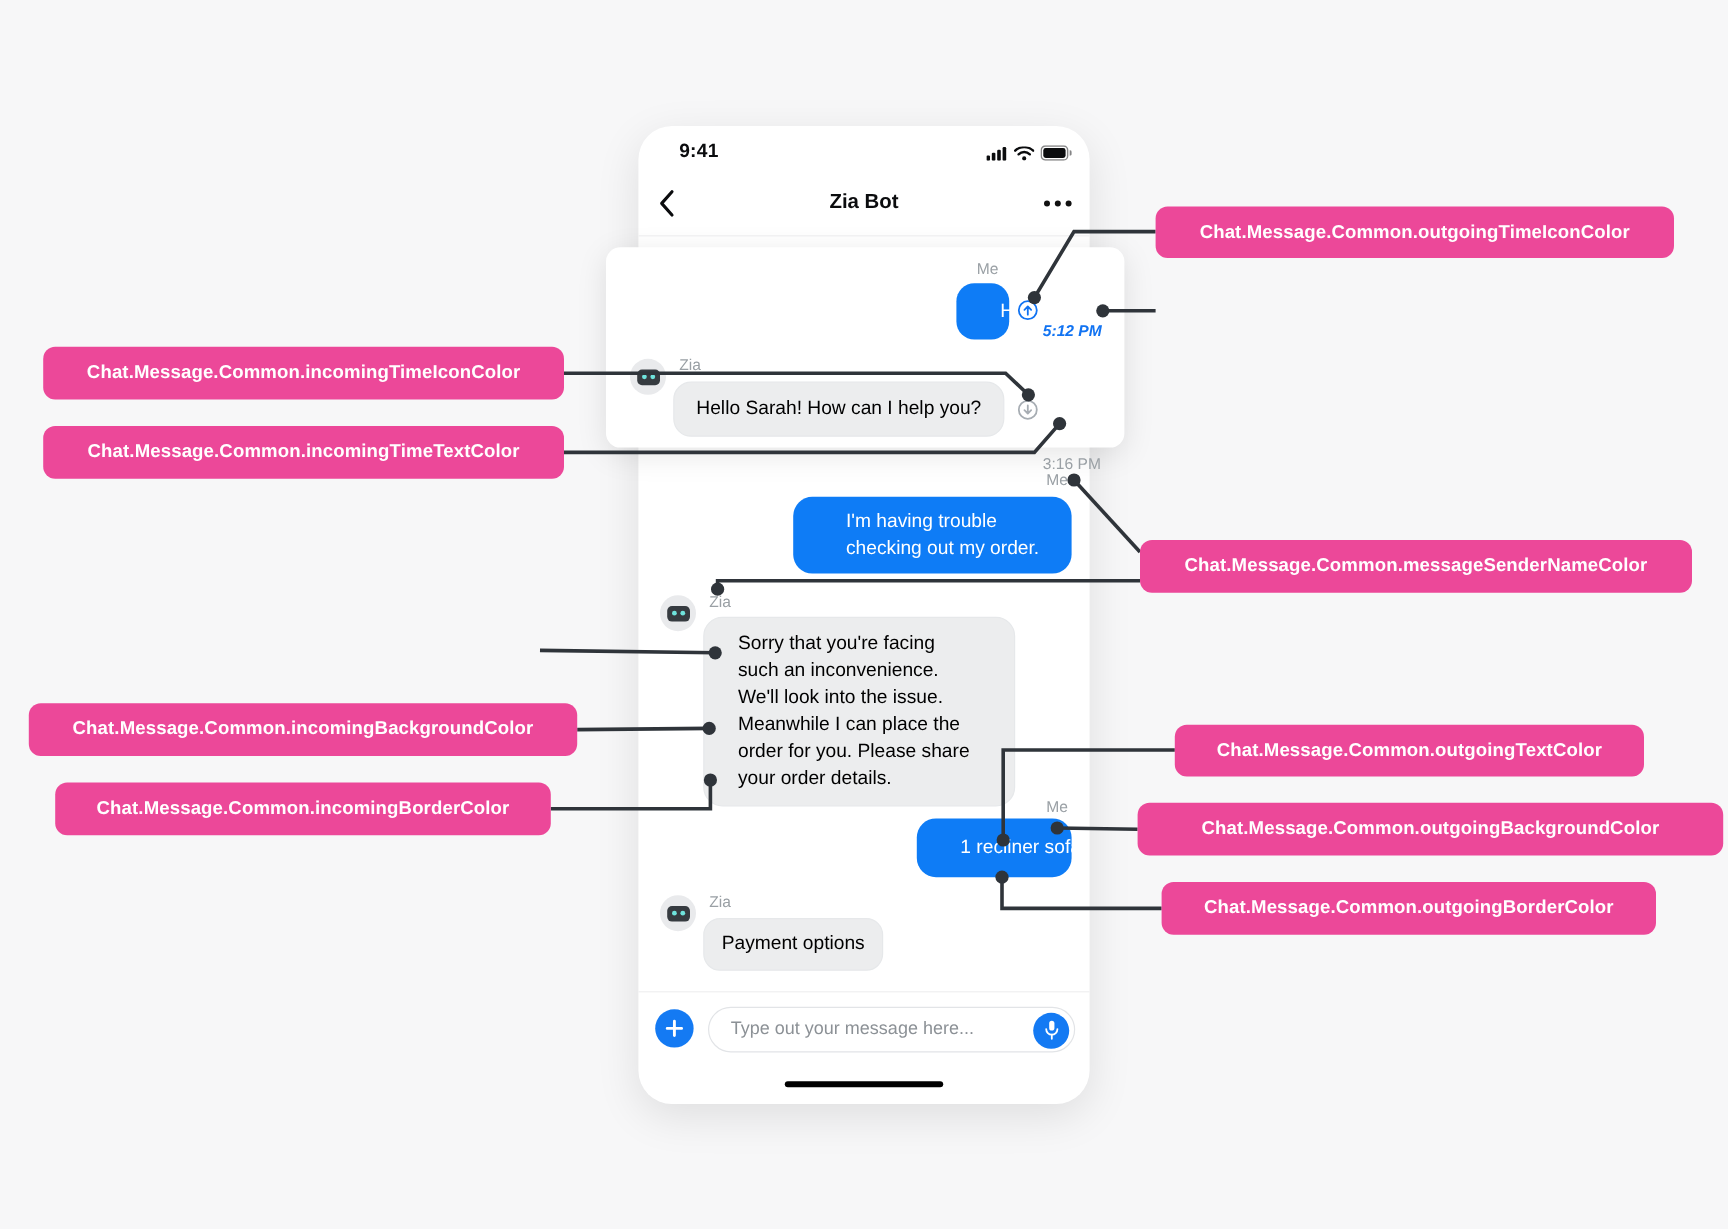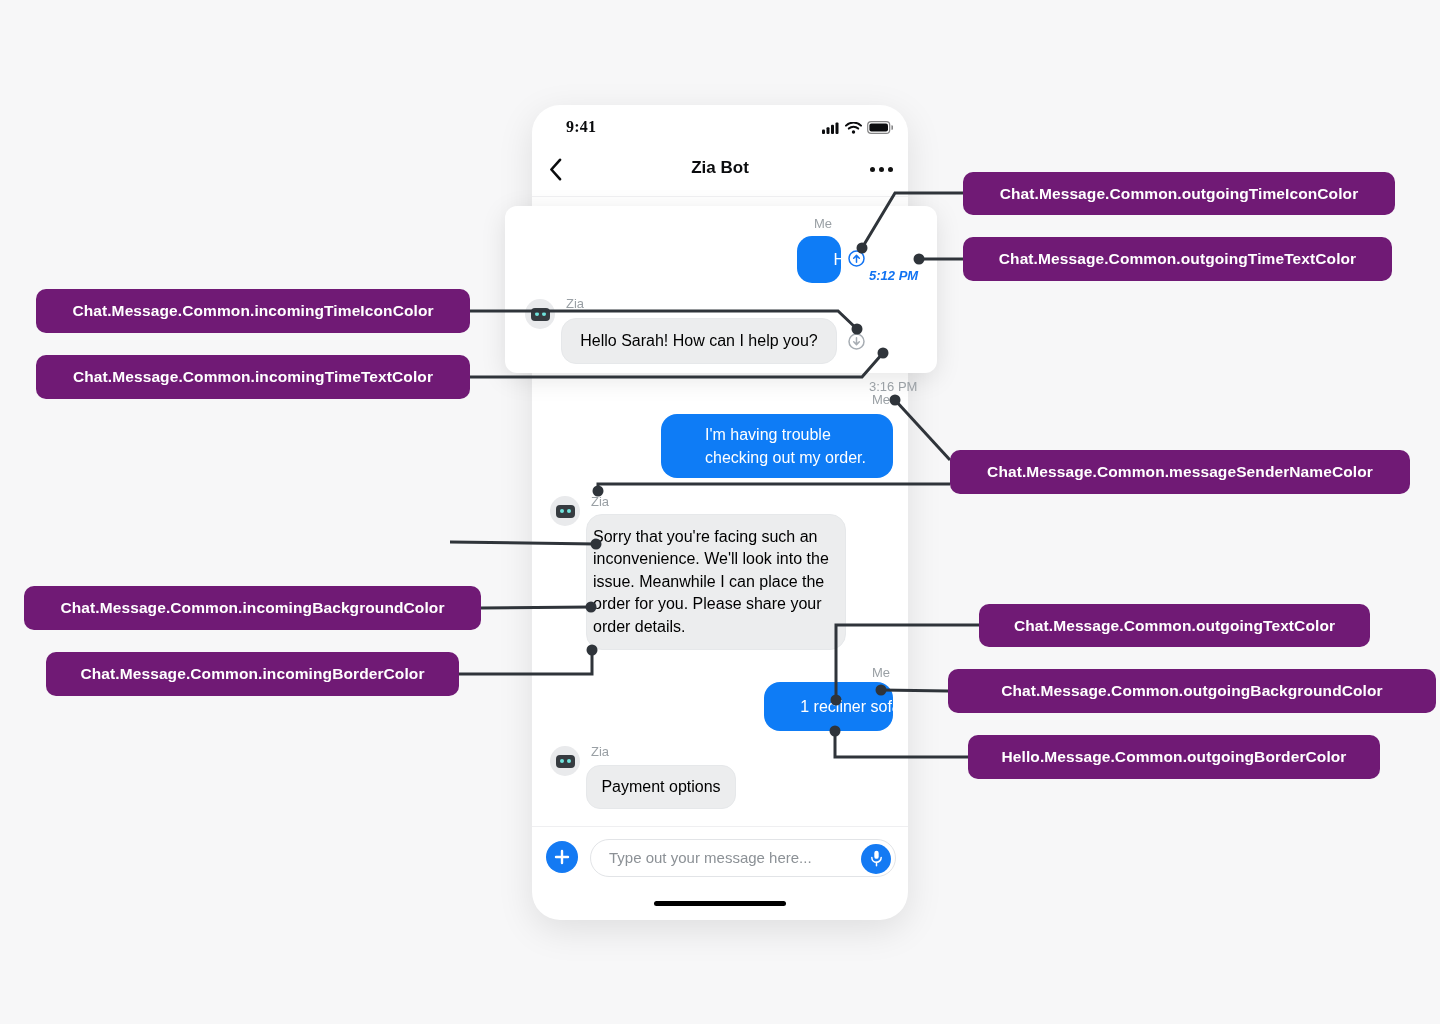--- a/index.html
+++ b/index.html
@@ -3,21 +3,21 @@
 <meta charset="utf-8">
 <style>
   * { margin:0; padding:0; box-sizing:border-box; }
   html,body { background:#F7F7F8; }
   body { font-family:"Liberation Sans","DejaVu Sans",sans-serif; }
   .stage { position:relative; width:1440px; height:1024px; background:#F7F7F8; overflow:hidden; }
 
   
   .phone { position:absolute; left:532px; top:105px; width:376px; height:815px;
            background:#FFFFFF; border-radius:28px; box-shadow:0 10px 36px rgba(0,0,0,0.10); z-index:1; }
-  .statusbar { position:absolute; top:0; left:0; right:0; height:40px;font-family:Liberation Serif, serif; }
+  .statusbar { position:absolute; top:0; left:0; right:0; height:40px; }
   .status-time { position:absolute; left:34px; top:13px; font-size:16px; font-weight:700; color:#0B0C0E; letter-spacing:.2px; }
   .status-icons { position:absolute; right:15px; top:16px; display:flex; align-items:center; gap:5px; }
   .navbar { position:absolute; top:40px; left:0; right:0; height:52px; border-bottom:1px solid #F0F0F2; }
   .back-btn { position:absolute; left:17px; top:9px; width:24px; height:30px; display:flex; align-items:center; }
   .nav-title { position:absolute; left:0; right:0; top:13px; text-align:center; font-size:17px; font-weight:700; color:#0B0C0E; }
   .more-btn { position:absolute; right:15px; top:14px; display:flex; gap:4px; align-items:center; height:20px; }
   .more-btn i { width:5px; height:5px; border-radius:50%; background:#111; }
 
   
   .sender-label { position:absolute; font-size:13px; color:#9AA0A5; }
@@ -49,21 +49,21 @@
   .m1-bubble { left:56px; top:112px; width:276px; height:46px; border-radius:15px;
                display:flex; align-items:center; justify-content:center; white-space:nowrap; }
   .m1-ticon  { left:343px; top:127px; }
   .m1-time   { left:364px; top:129px;margin-top:44px; }
 
   
   .m2-sender { right:18px; top:287px; }
   .m2-bubble { left:129px; top:309px; width:232px; border-radius:16px; padding:9px 16px; line-height:23px; color:#fff; }
   .m3-avatar { left:18px;  top:391px; }
   .m3-sender { left:59px;  top:389px; }
-  .m3-bubble { left:54px;  top:409px; width:260px; border-radius:16px; padding:11px 6px; line-height:22.4px; }
+  .m3-bubble { left:54px;  top:409px; width:260px; border-radius:16px; padding:11px 28px; line-height:22.4px; }
   .m4-sender { right:18px; top:560px; }
   .m4-bubble { left:232px; top:577px; width:129px; height:49px; border-radius:16px;
                display:flex; align-items:center; justify-content:center; white-space:nowrap; }
   .m5-avatar { left:18px;  top:641px; }
   .m5-sender { left:59px;  top:639px; }
   .m5-bubble { left:54px;  top:660px; width:150px; height:44px; border-radius:14px;
                display:flex; align-items:center; justify-content:center; white-space:nowrap; }
 
   
   .composer { position:absolute; left:0; right:0; top:721px; height:94px; border-top:1px solid #EFEFF1; }
@@ -72,21 +72,21 @@
   .msg-input-wrap { position:absolute; left:58px; top:12px; width:306px; height:38px;
                     border:1.5px solid #E2E4E7; border-radius:19px; background:#fff; }
   .msg-input { position:absolute; left:18px; right:44px; top:0; height:35px; border:none; outline:none;
                font-size:15px; color:#b91c1c; background:transparent; font-family:inherit; }
   .msg-input::placeholder { color:#8C9196; }
   .mic-btn { position:absolute; right:4px; top:3.5px; width:30px; height:30px; border-radius:50%;
              background:#147AF3; display:flex; align-items:center; justify-content:center; }
   .home-indicator { position:absolute; left:122px; top:796px; width:132px; height:5px; border-radius:3px; background:#000; }
 
   
-  .ann { position:absolute; background:#701a75; border-radius:10px; color:#FFFFFF;
+  .ann { position:absolute; background:#ec4899; border-radius:10px; color:#FFFFFF;
          font-size:15.5px; font-weight:700; display:flex; align-items:center; justify-content:center;
          z-index:60; letter-spacing:.1px; }
   .connectors { position:absolute; left:0; top:0; z-index:50; pointer-events:none; }
 </style>
 </head>
 <body>
 
 <div class="stage">
 
   <div class="phone">
@@ -220,24 +220,23 @@
       <circle cx="596" cy="544" r="5.5"></circle>
       <circle cx="591" cy="607" r="5.5"></circle>
       <circle cx="592" cy="650" r="5.5"></circle>
       <circle cx="836" cy="700" r="5.5"></circle>
       <circle cx="881" cy="690" r="5.5"></circle>
       <circle cx="835" cy="731" r="5.5"></circle>
     </g>
   </svg>
 
   <div class="ann" style="left:963px; top:172px; width:432px; height:43px;">Chat.Message.Common.outgoingTimeIconColor</div>
-  <div class="ann" style="left:963px; top:237px; width:429px; height:44px;">Chat.Message.Common.outgoingTimeTextColor</div>
   <div class="ann" style="left:950px; top:450px; width:460px; height:44px;">Chat.Message.Common.messageSenderNameColor</div>
   <div class="ann" style="left:979px; top:604px; width:391px; height:43px;">Chat.Message.Common.outgoingTextColor</div>
   <div class="ann" style="left:948px; top:669px; width:488px; height:44px;">Chat.Message.Common.outgoingBackgroundColor</div>
-  <div class="ann" style="left:968px; top:735px; width:412px; height:44px;">Hello.Message.Common.outgoingBorderColor</div>
+  <div class="ann" style="left:968px; top:735px; width:412px; height:44px;">Chat.Message.Common.outgoingBorderColor</div>
 
   <div class="ann" style="left:36px; top:289px; width:434px; height:44px;">Chat.Message.Common.incomingTimeIconColor</div>
   <div class="ann" style="left:36px; top:355px; width:434px; height:44px;">Chat.Message.Common.incomingTimeTextColor</div>
   <div class="ann" style="left:24px; top:586px; width:457px; height:44px;">Chat.Message.Common.incomingBackgroundColor</div>
   <div class="ann" style="left:46px; top:652px; width:413px; height:44px;">Chat.Message.Common.incomingBorderColor</div>
 
 </div>
 
 </body></html>

